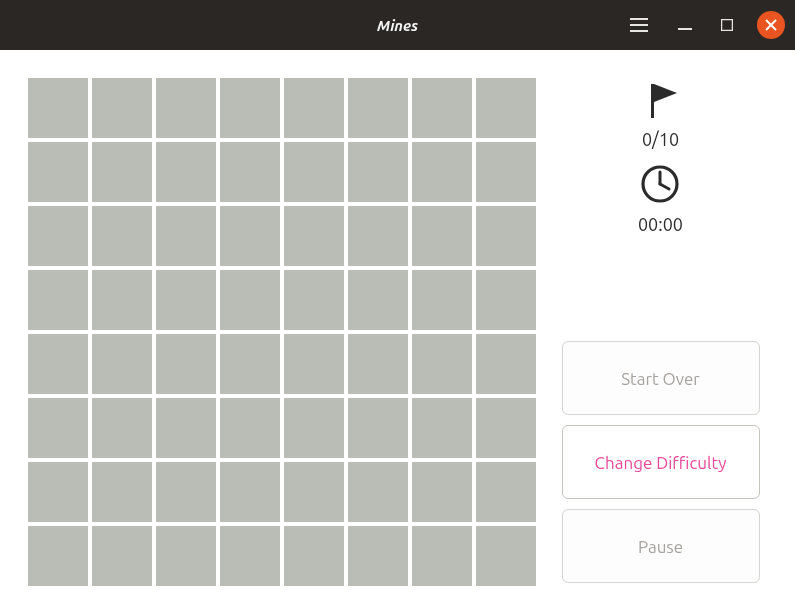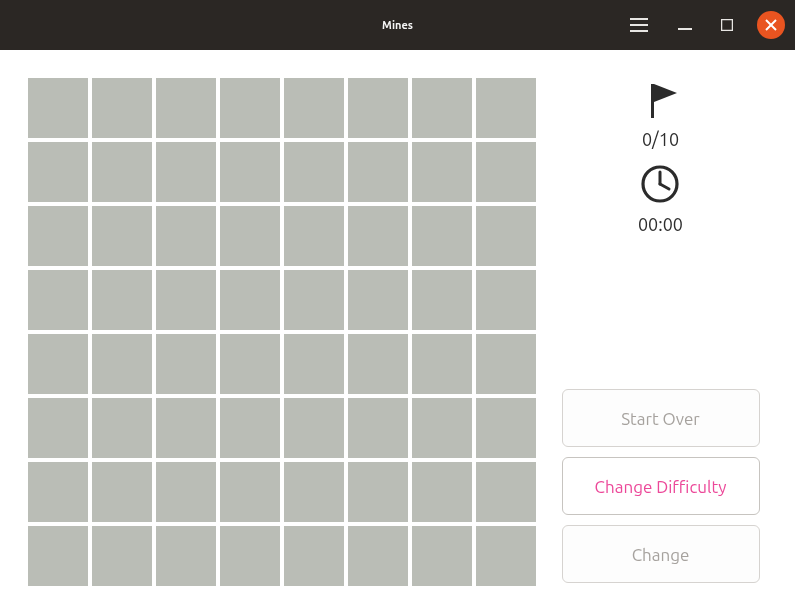--- a/index.html
+++ b/index.html
@@ -19,22 +19,23 @@
       height: 50px;
       display: flex;
       align-items: center;
       position: relative;
       color: #f5f5f5;
     }
     .title {
       position: absolute;
       left: 50%;
       transform: translateX(-50%);
-      font-size: 11px;
+      font-size: 15px;
       font-weight: 600;
+      font-style: italic;
     }
     .titlebar-controls {
       position: absolute;
       right: 10px;
       display: flex;
       align-items: center;
       gap: 18px;
     }
     .hamburger-btn {
       width: 32px;
@@ -125,21 +126,21 @@
     }
     .buttons {
       width: 198px;
       display: flex;
       flex-direction: column;
       gap: 10px;
       margin-top: auto;
       margin-bottom: 8px;
     }
     .side-btn {
-      height: 58px;
+      height: 74px;
       border: 1px solid #d6d3d0;
       border-radius: 6px;
       background: #fdfdfd;
       font-size: 17px;
       color: #a6a29e;
       display: flex;
       align-items: center;
       justify-content: center;
       cursor: pointer;
     }
@@ -266,16 +267,16 @@
             <line x1="21" y1="21" x2="21" y2="9" stroke="#2b2b2b" stroke-width="3" stroke-linecap="round"></line>
             <line x1="21" y1="21" x2="30" y2="26" stroke="#2b2b2b" stroke-width="3" stroke-linecap="round"></line>
           </svg>
         </span>
         <div class="time-text">00:00</div>
       </div>
     </div>
     <div class="buttons">
       <div class="side-btn">Start Over</div>
       <div class="side-btn enabled">Change Difficulty</div>
-      <div class="side-btn">Change</div>
+      <div class="side-btn">Pause</div>
     </div>
   </div>
 </div>
 
 </body></html>

